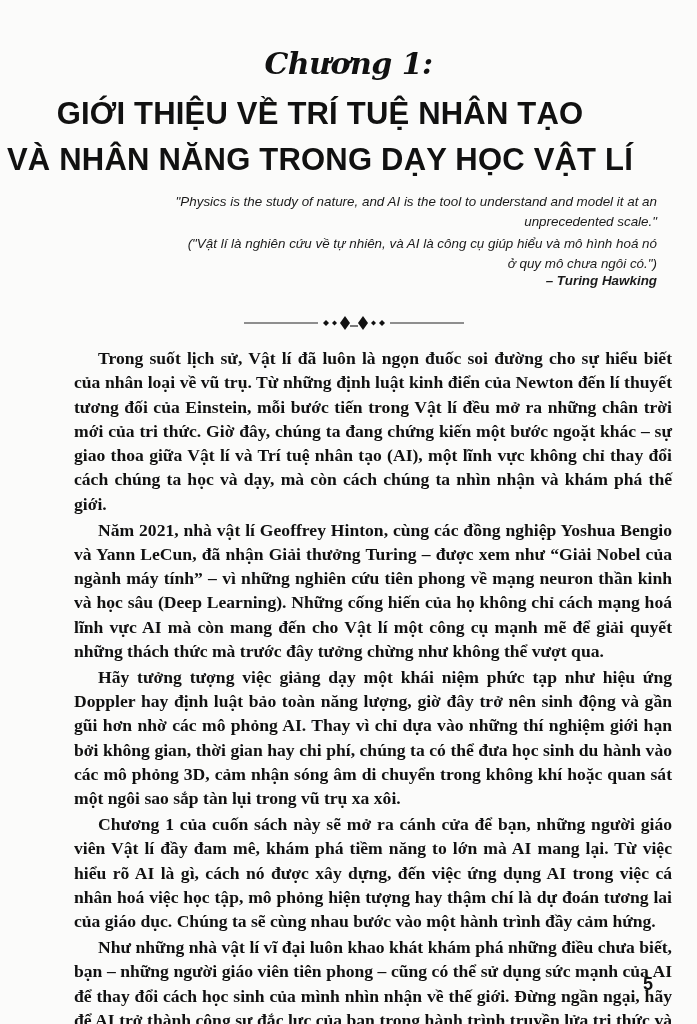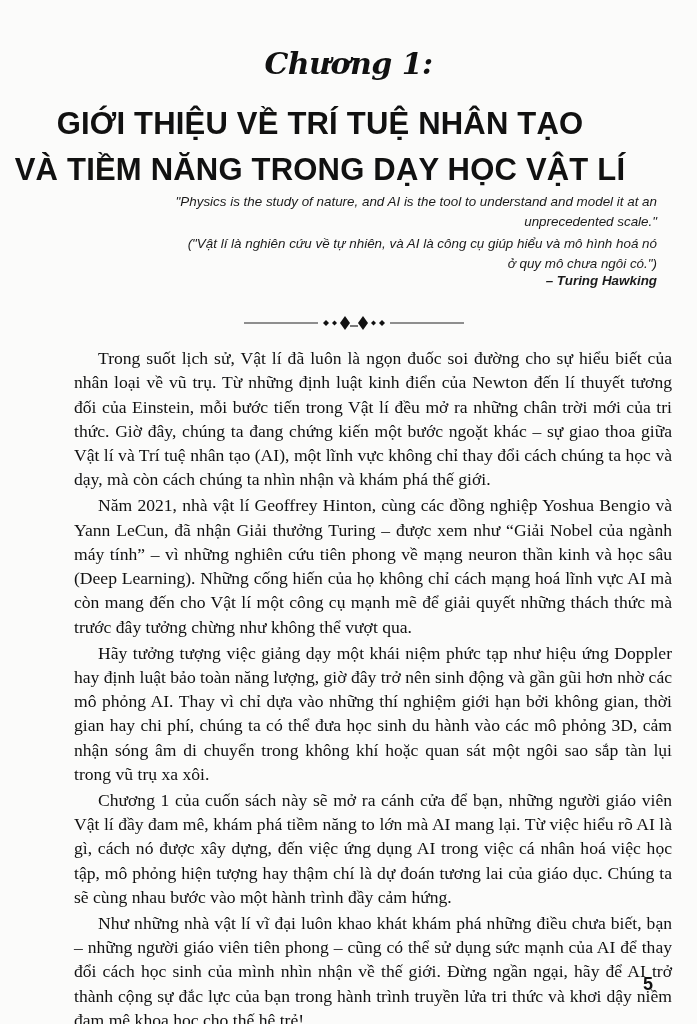--- a/index.html
+++ b/index.html
@@ -25,21 +25,20 @@
     }
     .title {
       position: absolute;
       left: 0; width: 640px;
       text-align: center;
       font-family: "Liberation Sans", sans-serif;
       font-weight: bold;
       font-size: 31px;
       color: #111;
       letter-spacing: 0.2px;
-      margin-top: 10px;
     }
     .title.l1 { top: 96px; }
     .title.l2 { top: 142px; }
     .epigraph {
       position: absolute;
       right: 40px;
       width: 560px;
       text-align: right;
       font-family: "Liberation Sans", sans-serif;
       font-style: italic;
@@ -57,39 +56,39 @@
     }
     .body-text {
       position: absolute;
       top: 346px; left: 74px; width: 598px;
       font-family: "Liberation Serif", serif;
       font-size: 17.6px;
       line-height: 24.3px;
       text-align: justify;
       color: #111;
     }
-    .body-text p { margin: 0 0 1.5px 0; text-indent: 24px; }
+    .body-text p { margin: 0 0 1.5px 0; text-indent: 24px; font-weight: bold; }
     .page-number {
       position: absolute;
       top: 974px; right: 44px;
       font-family: "Liberation Sans", sans-serif;
       font-weight: bold;
       font-size: 18px;
       color: #111;
     }
   </style>
 </head>
 <body>
 
 <div class="page">
 
   <div class="chapter-label">Chương 1:</div>
 
   <div class="title l1">GIỚI THIỆU VỀ TRÍ TUỆ NHÂN TẠO</div>
-  <div class="title l2">VÀ TIỀM NĂNG TRONG DẠY HỌC VẬT LÍ</div>
+  <div class="title l2">VÀ NHÂN NĂNG TRONG DẠY HỌC VẬT LÍ</div>
 
   <div class="epigraph en">
     <div>"Physics is the study of nature, and AI is the tool to understand and model it at an</div>
     <div>unprecedented scale."</div>
   </div>
   <div class="epigraph vi">
     <div>("Vật lí là nghiên cứu về tự nhiên, và AI là công cụ giúp hiểu và mô hình hoá nó</div>
     <div>ở quy mô chưa ngôi có.")</div>
   </div>
   <div class="epigraph author">– Turing Hawking</div>

